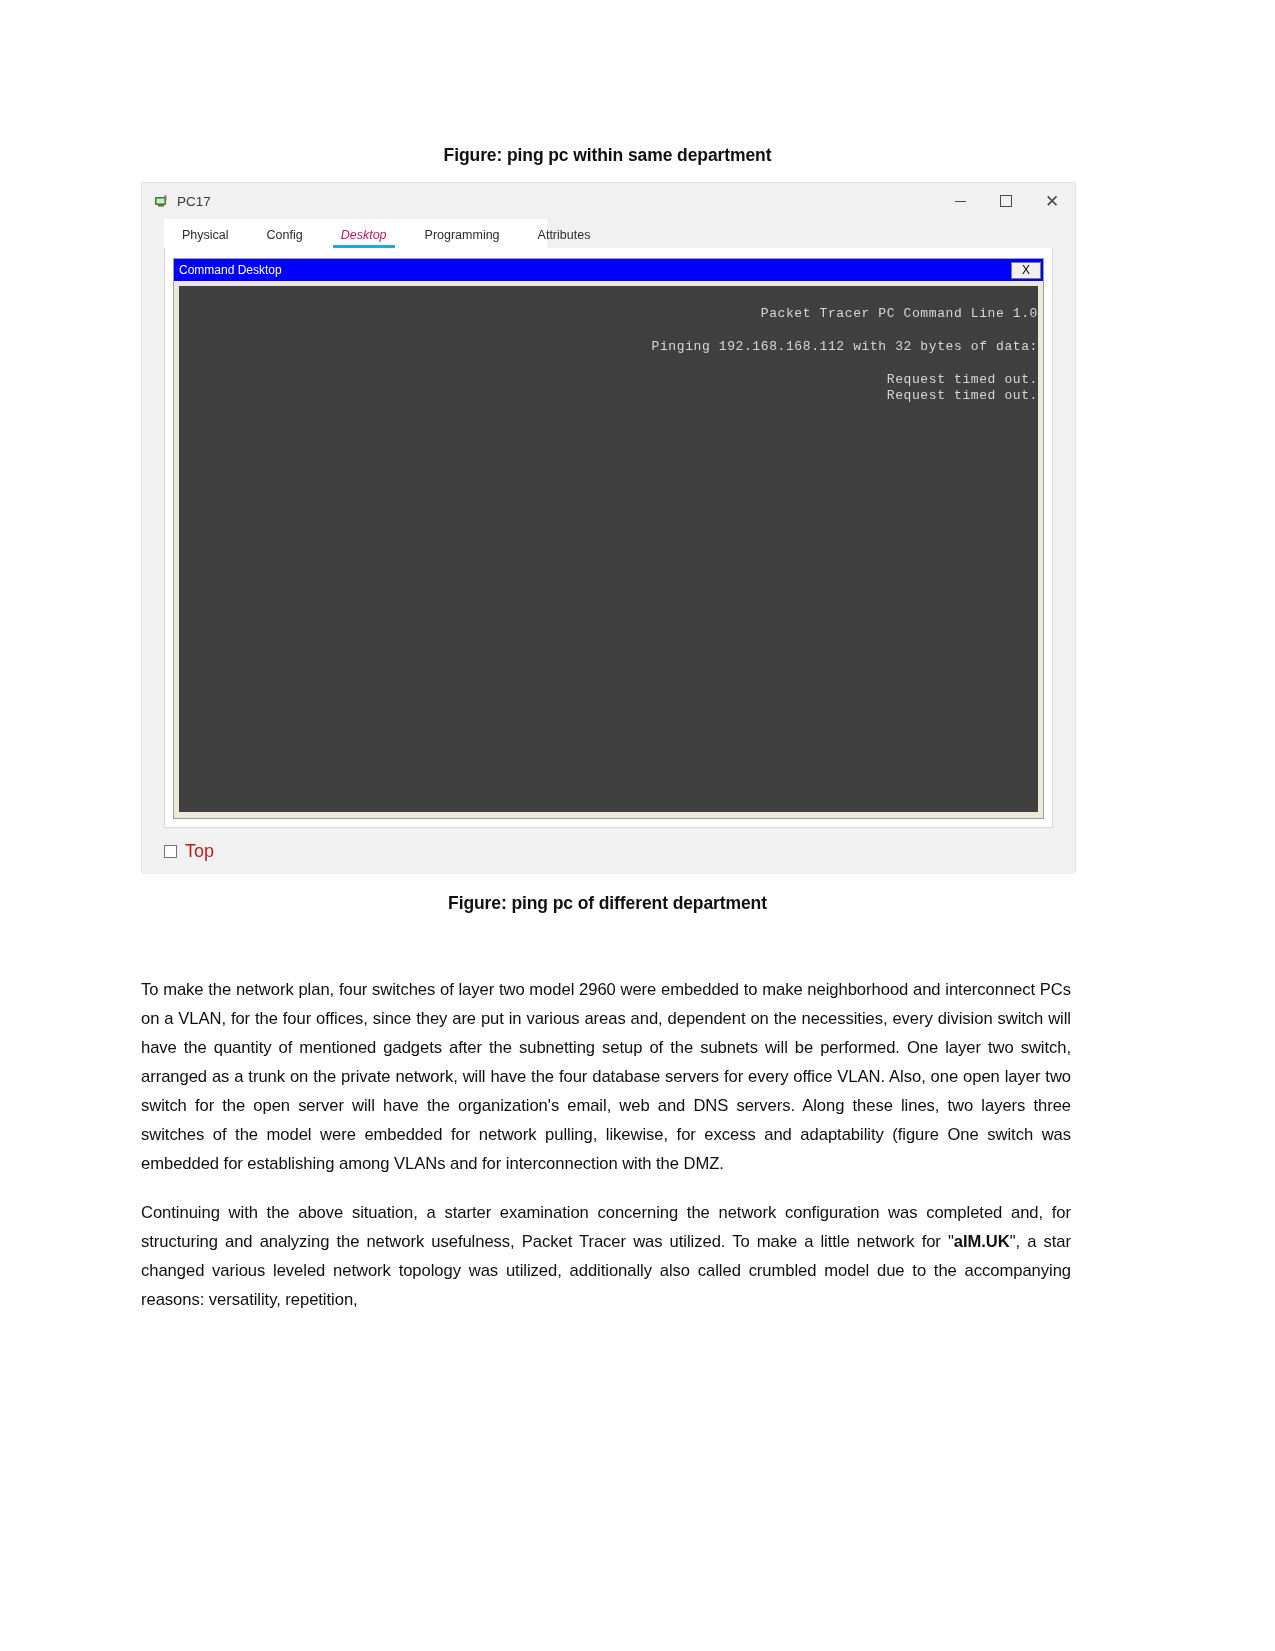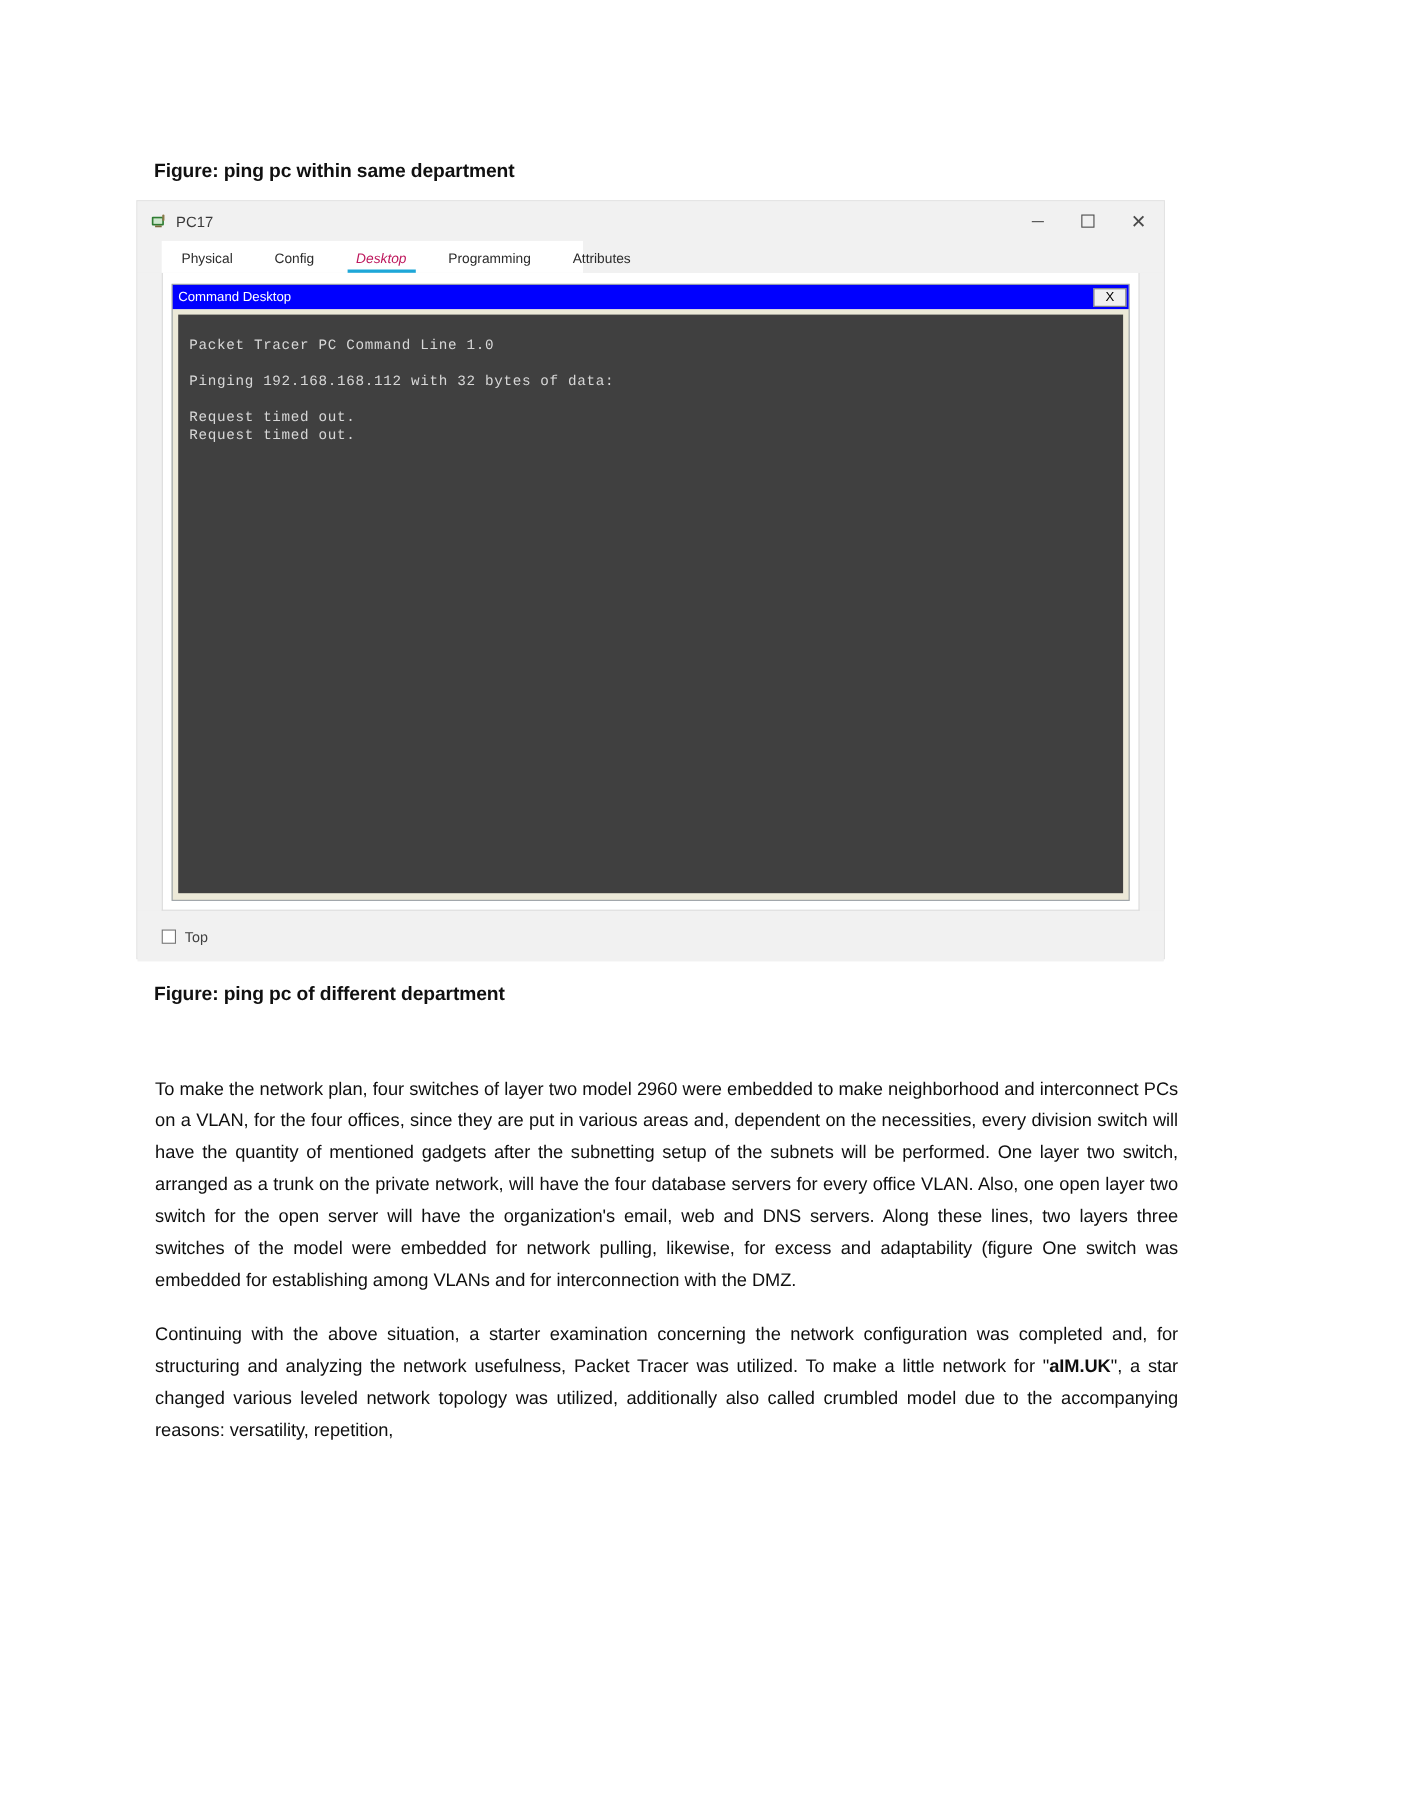--- a/index.html
+++ b/index.html
@@ -19,44 +19,46 @@
   .page {
     position: absolute;
     left: 0; top: 0;
     width: 1275px;
     height: 1651px;
     background: #ffffff;
   }
 
   
   .fig-caption {
+    text-align: center;
     font-size: 17.5px;
     font-weight: bold;
     letter-spacing: -0.1px;
     color: #101010;
   }
   .caption-top {
     position: absolute;
     left: 140px; top: 145px; width: 935px;
   }
   .caption-bottom {
     position: absolute;
     left: 140px; top: 893px; width: 935px;
   }
 
   
   .app-window {
     position: absolute;
-    left: 124px;
+    left: 141px;
     top: 182px;
     width: 935px;
     height: 690px;
     background: #f1f1f1;
     border: 1px solid #e2e2e2;
     box-sizing: border-box;
+    text-align: right;
   }
 
   .titlebar {
     height: 36px;
     display: flex;
     align-items: center;
     background: #f1f1f1;
     position: relative;
   }
   .title-left {
@@ -219,22 +221,22 @@
     align-items: center;
     gap: 8px;
   }
   .checkbox-box {
     width: 13px; height: 13px;
     border: 1px solid #747474;
     background: #ffffff;
     box-sizing: border-box;
   }
   .checkbox-label {
-    font-size: 13px;
-    color: #404040;
+    font-size: 18px;
+    color: #b91c1c;
   }
 
   
   .desc-section {
     position: absolute;
     left: 141px;
     top: 975px;
     width: 930px;
   }
   .desc-heading {

